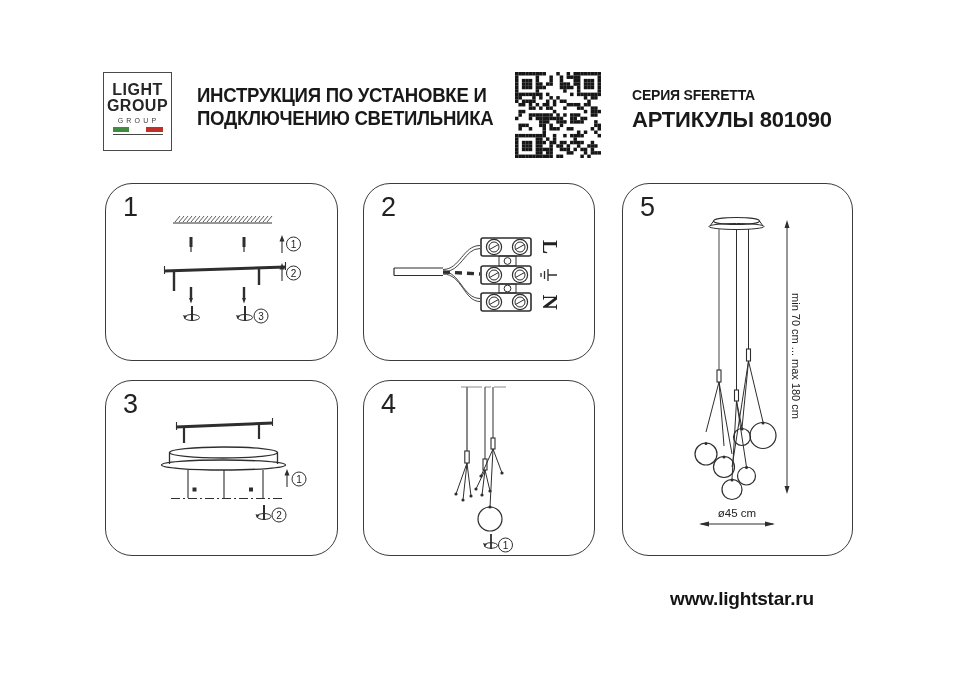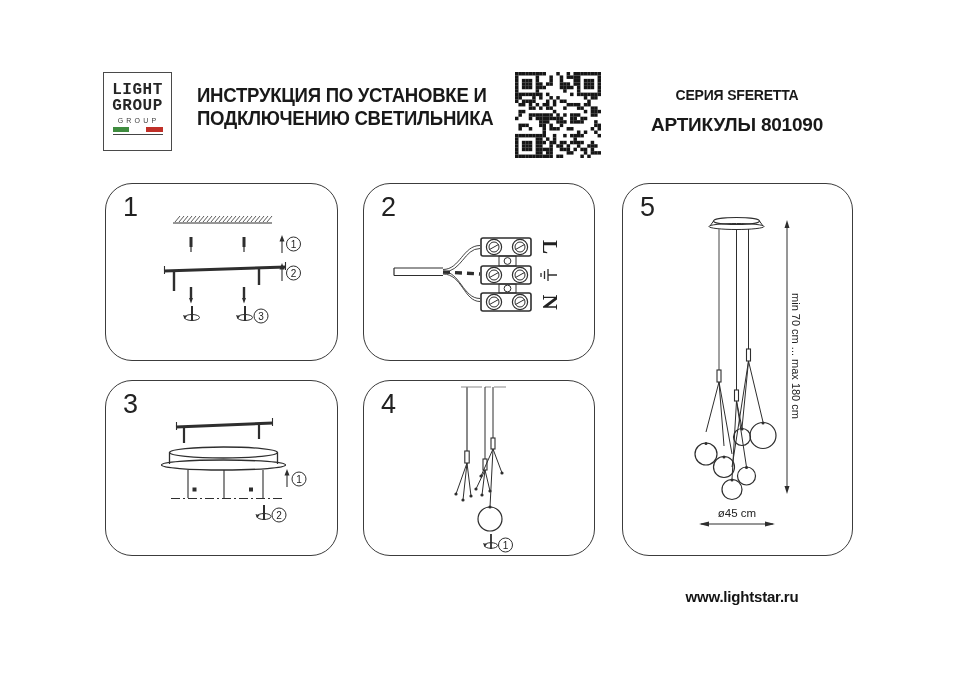--- a/index.html
+++ b/index.html
@@ -2,51 +2,51 @@
 <html><head>
 <meta charset="utf-8">
 <style>
   html,body{margin:0;padding:0;background:#e8e8e8;}
   .page{position:relative;width:960px;height:678px;background:#ffffff;
         font-family:"Liberation Sans",sans-serif;color:#1c1c1c;overflow:hidden;}
 
   
   .logo-box{position:absolute;left:103px;top:72px;width:69px;height:79px;
             border:1.5px solid #4a4a4a;box-sizing:border-box;text-align:center;background:#fff;}
-  .logo-word{font-family:Liberation Mono, monospace;font-weight:bold;font-size:16px;
+  .logo-word{font-family:Liberation Sans, sans-serif;font-weight:bold;font-size:16px;
              line-height:16px;letter-spacing:.5px;color:#262626;}
   .logo-word.first{margin-top:9px;}
   .logo-group{font-size:7px;letter-spacing:3.2px;color:#3a3a3a;margin-top:3px;margin-left:2px;}
   .logo-flag{width:50px;height:4.5px;margin:3px auto 0 auto;display:flex;}
   .logo-flag div{flex:1;height:100%;}
   .logo-underline{width:50px;height:1px;background:#444;margin:2px auto 0 auto;}
 
   .doc-title{position:absolute;left:197px;top:84px;font-weight:bold;font-size:20px;
              line-height:23px;letter-spacing:-.3px;transform:scaleX(.93);
              transform-origin:left top;color:#191919;white-space:nowrap;}
 
   .qr-wrap{position:absolute;left:515px;top:72px;width:86px;height:86px;}
 
-  .series-block{position:absolute;left:632px;top:87px;width:210px;text-align:center;color:#191919;}
+  .series-block{position:absolute;left:632px;top:87px;width:210px;color:#191919;}
   .series-line{font-weight:bold;font-size:14px;letter-spacing:-.2px;}
-  .article-line{font-weight:bold;font-size:19px;letter-spacing:-.2px;margin-top:11px;}
+  .article-line{font-weight:bold;font-size:22px;letter-spacing:-.2px;margin-top:4px;}
 
   
   .panel{position:absolute;border:1.2px solid #3c3c3c;border-radius:27px;box-sizing:border-box;background:#fff;}
   .p1{left:105px;top:183px;width:233px;height:178px;}
   .p2{left:363px;top:183px;width:232px;height:178px;}
   .p3{left:105px;top:380px;width:233px;height:176px;}
   .p4{left:363px;top:380px;width:232px;height:176px;}
   .p5{left:622px;top:183px;width:231px;height:373px;}
   .pnum{position:absolute;left:17px;top:8px;font-size:27px;font-weight:400;color:#222;}
   .panel svg{position:absolute;left:0;top:0;}
 
   
   .footer-site{position:absolute;left:637px;top:588px;width:210px;text-align:center;
-               font-weight:bold;font-size:15px;color:#141414;letter-spacing:-.2px;}
+               font-weight:bold;font-size:19px;color:#141414;letter-spacing:-.2px;}
 
   
   svg .ln{stroke:#2e2e2e;fill:none;}
   svg text{font-family:"Liberation Sans",sans-serif;fill:#222;}
   svg .serif{font-family:"Liberation Serif",serif;font-weight:bold;}
 </style>
 </head>
 <body>
 
 <div class="page">

